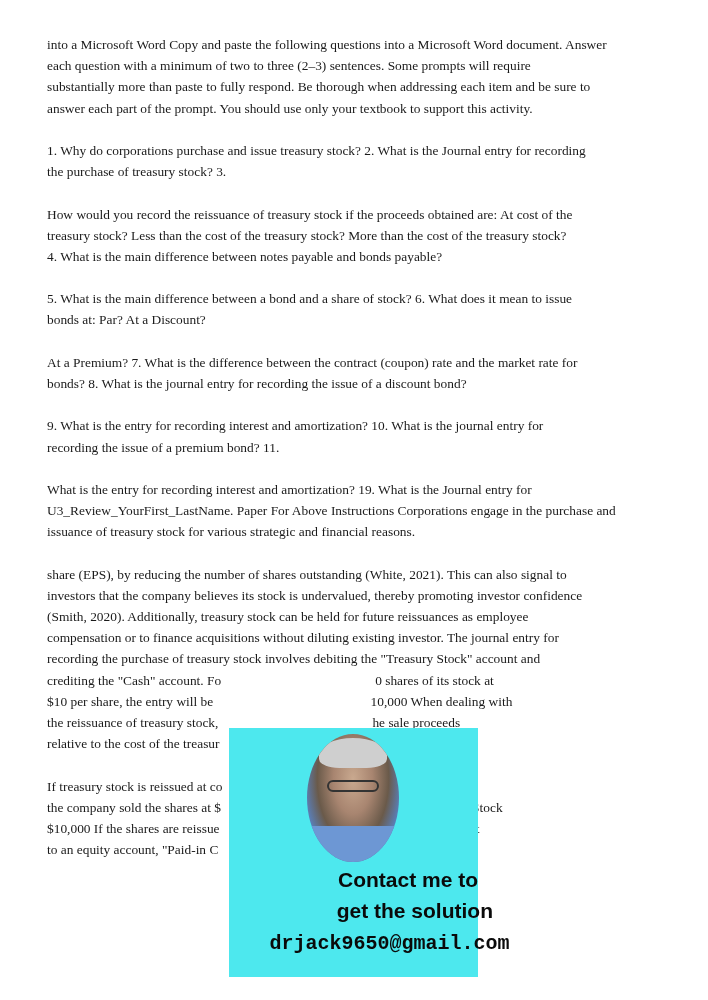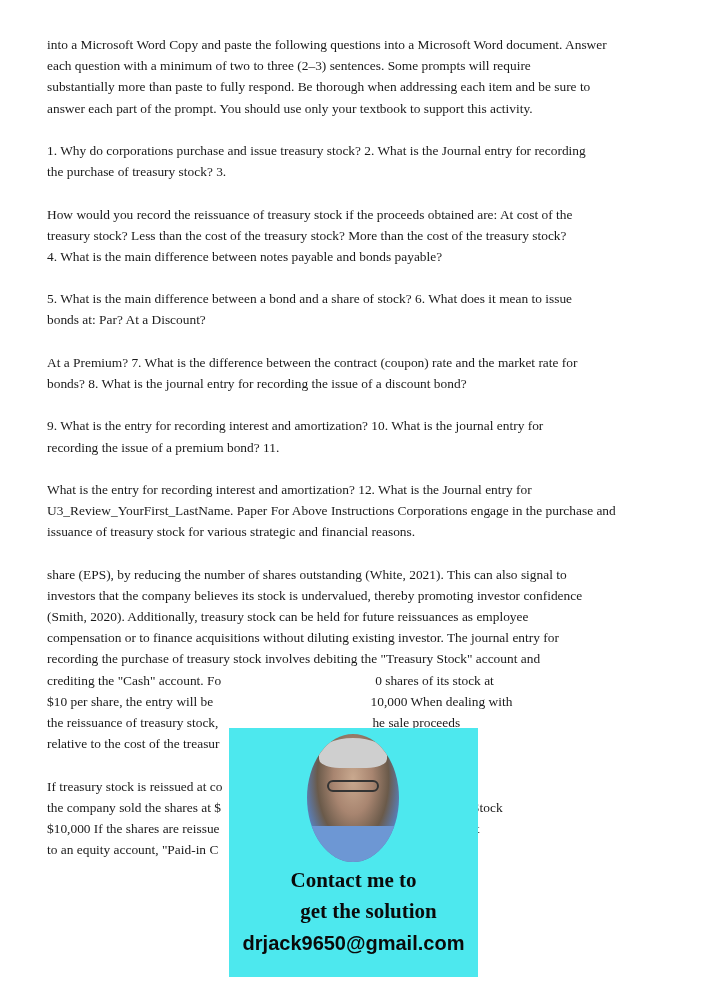--- a/index.html
+++ b/index.html
@@ -7,24 +7,24 @@
   .page { position: absolute; left: 47px; top: 34px; width: 620px;
     font-family: "Liberation Serif", "DejaVu Serif", serif; font-size: 13.4px; color: #1a1a1a; }
   .line { height: 21.2px; line-height: 21.2px; white-space: nowrap; }
   .gap { height: 21.2px; }
   .overlay { position: absolute; left: 229px; top: 728px; width: 249px; height: 249px; background: #4de8ee; }
   .portrait { position: absolute; left: 78px; top: 6px; width: 92px; height: 128px; border-radius: 50%;
     background: radial-gradient(ellipse at 50% 35%, #c9a98f 0%, #a88570 30%, #6a5a4a 55%, #5a7fb8 75%, #4f77b3 100%); overflow: hidden; }
   .portrait .hair { position: absolute; left: 12px; top: 4px; width: 68px; height: 30px; border-radius: 50% 50% 30% 30%; background: #cfcfcf; }
   .portrait .shirt { position: absolute; left: 0; bottom: 0; width: 92px; height: 36px; background: #6d97d4; }
   .portrait .glasses { position: absolute; left: 20px; top: 46px; width: 52px; height: 12px; border: 2px solid #333; border-radius: 6px; box-sizing: border-box; }
-  .cta { position: absolute; left: 0; width: 249px; text-align: center; font-family: Liberation Serif, serif; font-weight: bold; color: #0a0a0a; font-size: 21px; }
+  .cta { position: absolute; left: 0; width: 249px; text-align: right; font-family: Liberation Sans, sans-serif; font-weight: bold; color: #0a0a0a; font-size: 21px; }
   .cta1 { top: 140px; }
   .cta2 { top: 171px; padding-left: 15px; }
-  .email { position: absolute; left: 0; top: 204px; width: 249px; text-align: center; font-family: Liberation Sans, sans-serif; font-weight: bold; font-size: 20px; color: #0a0a0a; }
+  .email { position: absolute; left: 0; top: 204px; width: 249px; text-align: center; font-family: Liberation Mono, monospace; font-weight: bold; font-size: 20px; color: #0a0a0a; padding-left: 36px; }
 </style>
 </head>
 <body>
 
 <div class="page">
   <div>
     <div class="line">into a Microsoft Word Copy and paste the following questions into a Microsoft Word document. Answer</div>
     <div class="line">each question with a minimum of two to three (2–3) sentences. Some prompts will require</div>
     <div class="line">substantially more than paste to fully respond. Be thorough when addressing each item and be sure to</div>
     <div class="line">answer each part of the prompt. You should use only your textbook to support this activity.</div>
@@ -50,21 +50,21 @@
     <div class="line">At a Premium? 7. What is the difference between the contract (coupon) rate and the market rate for</div>
     <div class="line">bonds? 8. What is the journal entry for recording the issue of a discount bond?</div>
   </div>
   <div class="gap"></div>
   <div>
     <div class="line">9. What is the entry for recording interest and amortization? 10. What is the journal entry for</div>
     <div class="line">recording the issue of a premium bond? 11.</div>
   </div>
   <div class="gap"></div>
   <div>
-    <div class="line">What is the entry for recording interest and amortization? 12. What is the Journal entry for</div>
+    <div class="line">What is the entry for recording interest and amortization? 19. What is the Journal entry for</div>
     <div class="line">U3_Review_YourFirst_LastName. Paper For Above Instructions Corporations engage in the purchase and</div>
     <div class="line">issuance of treasury stock for various strategic and financial reasons.</div>
   </div>
   <div class="gap"></div>
   <div>
     <div class="line">share (EPS), by reducing the number of shares outstanding (White, 2021). This can also signal to</div>
     <div class="line">investors that the company believes its stock is undervalued, thereby promoting investor confidence</div>
     <div class="line">(Smith, 2020). Additionally, treasury stock can be held for future reissuances as employee</div>
     <div class="line">compensation or to finance acquisitions without diluting existing investor. The journal entry for</div>
     <div class="line">recording the purchase of treasury stock involves debiting the "Treasury Stock" account and</div>

